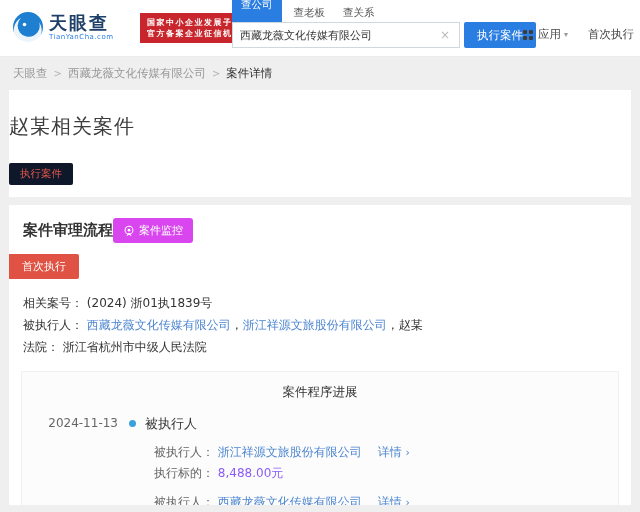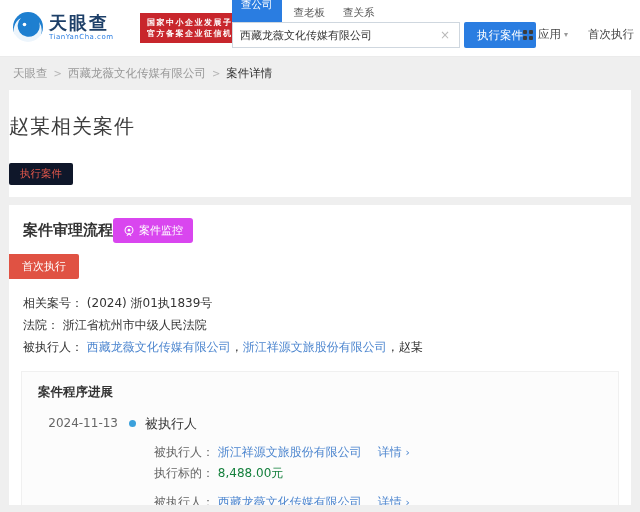--- a/index.html
+++ b/index.html
@@ -65,32 +65,32 @@
   .stage-tab {
     display:inline-block; background:#e05243; color:#fff; font-size:11px; font-weight:normal;
     padding:5px 13px; border-radius:0 2px 2px 0; margin-top:3px;
   }
   .fields { padding:13px 14px 0; }
   .field-line { line-height:22px; font-size:12px; color:#333; white-space:nowrap; }
   .field-label { color:#333; }
   .link { color:#4d86cf; text-decoration:none; cursor:pointer; }
   
   .progress-panel { margin:13px 12px 0; border:1px solid #f0f0f0; background:#fcfcfc; height:170px; }
-  .progress-title { font-size:12.5px; font-weight:bold; color:#333; padding:12px 16px 4px; }
+  .progress-title { font-size:12.5px; font-weight:normal; color:#333; padding:12px 16px 4px;text-align:center; }
   .timeline-entry { display:flex; margin-top:10px; }
   .tl-date { width:96px; text-align:right; font-size:12px; color:#666; padding-top:1px; }
   .tl-dot { width:7px; height:7px; border-radius:50%; background:#3ba1dc; margin:5px 9px 0 11px; flex:none; }
   .tl-content { flex:1; }
   .tl-event { font-size:13px; font-weight:normal; color:#333; }
   .tl-item { margin-top:9px;margin-left:9px; }
   .tl-line { line-height:20px; font-size:12px; white-space:nowrap; }
   .tl-label { color:#666; }
   .detail-link { color:#4d86cf; margin-left:12px; cursor:pointer; }
   .chev { font-size:11px; }
-  .amount { color:#15803d;text-align:center; }
+  .amount { color:#8b5cf6;text-align:center; }
 </style>
 </head>
 <body>
 
 <div class="header">
   <div class="logo">
     <svg class="logo-mark" viewBox="0 0 32 32">
       <circle cx="16" cy="16" r="15" fill="#1e7fd0"></circle>
       <path d="M9 7 A14 14 0 1 0 27 11 A11 11 0 1 1 9 7" fill="#fff" opacity="0.92"></path>
       <circle cx="14" cy="15" r="5.5" fill="#1e7fd0"></circle>
@@ -159,26 +159,26 @@
     </button>
   </div>
   <span class="stage-tab">首次执行</span>
 
   <div class="fields">
     <div class="field-line">
       <span class="field-label">相关案号：</span>
       <span>(2024) 浙01执1839号</span>
     </div>
     <div class="field-line">
+      <span class="field-label">被执行人：</span>
+      <a class="link">西藏龙薇文化传媒有限公司</a><span>，</span><a class="link">浙江祥源文旅股份有限公司</a><span>，</span><span>赵某</span>
+    </div>
+    <div class="field-line">
       <span class="field-label">法院：</span>
       <span>浙江省杭州市中级人民法院</span>
-    </div>
-    <div class="field-line">
-      <span class="field-label">被执行人：</span>
-      <a class="link">西藏龙薇文化传媒有限公司</a><span>，</span><a class="link">浙江祥源文旅股份有限公司</a><span>，</span><span>赵某</span>
     </div>
   </div>
 
   <div class="progress-panel">
     <div class="progress-title">案件程序进展</div>
     <div class="timeline-entry">
       <div class="tl-date">2024-11-13</div>
       <div class="tl-dot"></div>
       <div class="tl-content">
         <div class="tl-event">被执行人</div>

